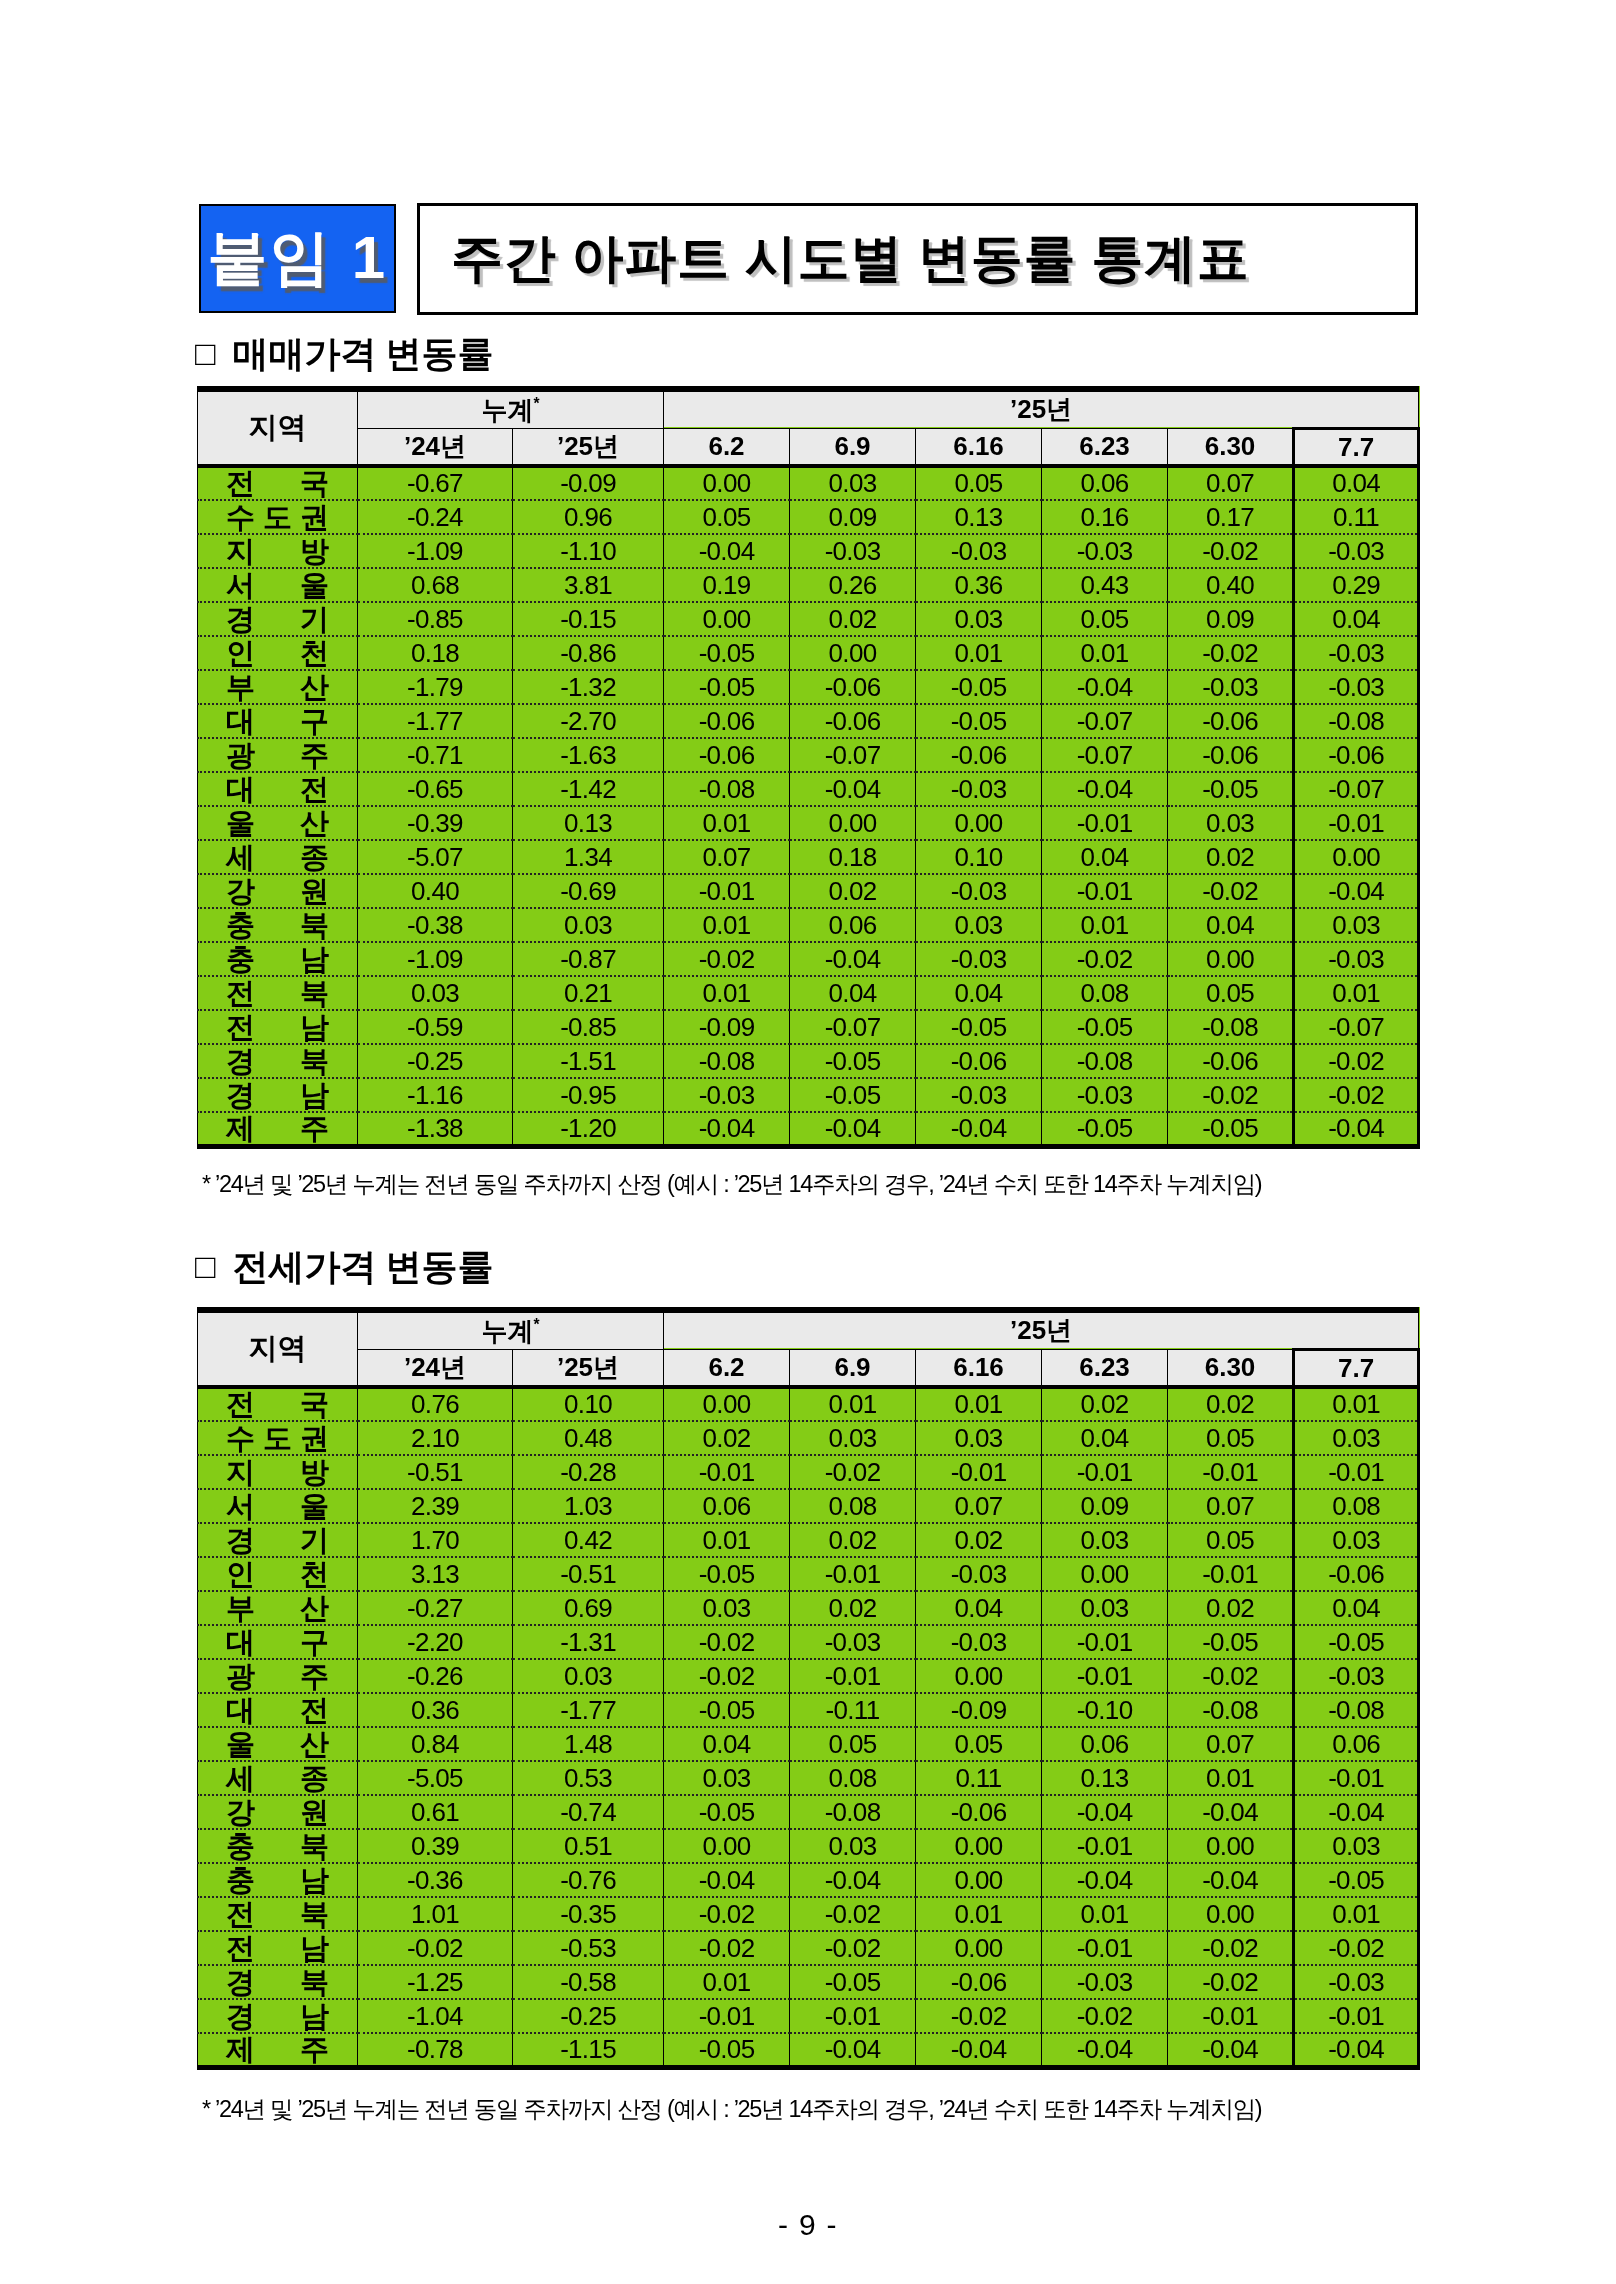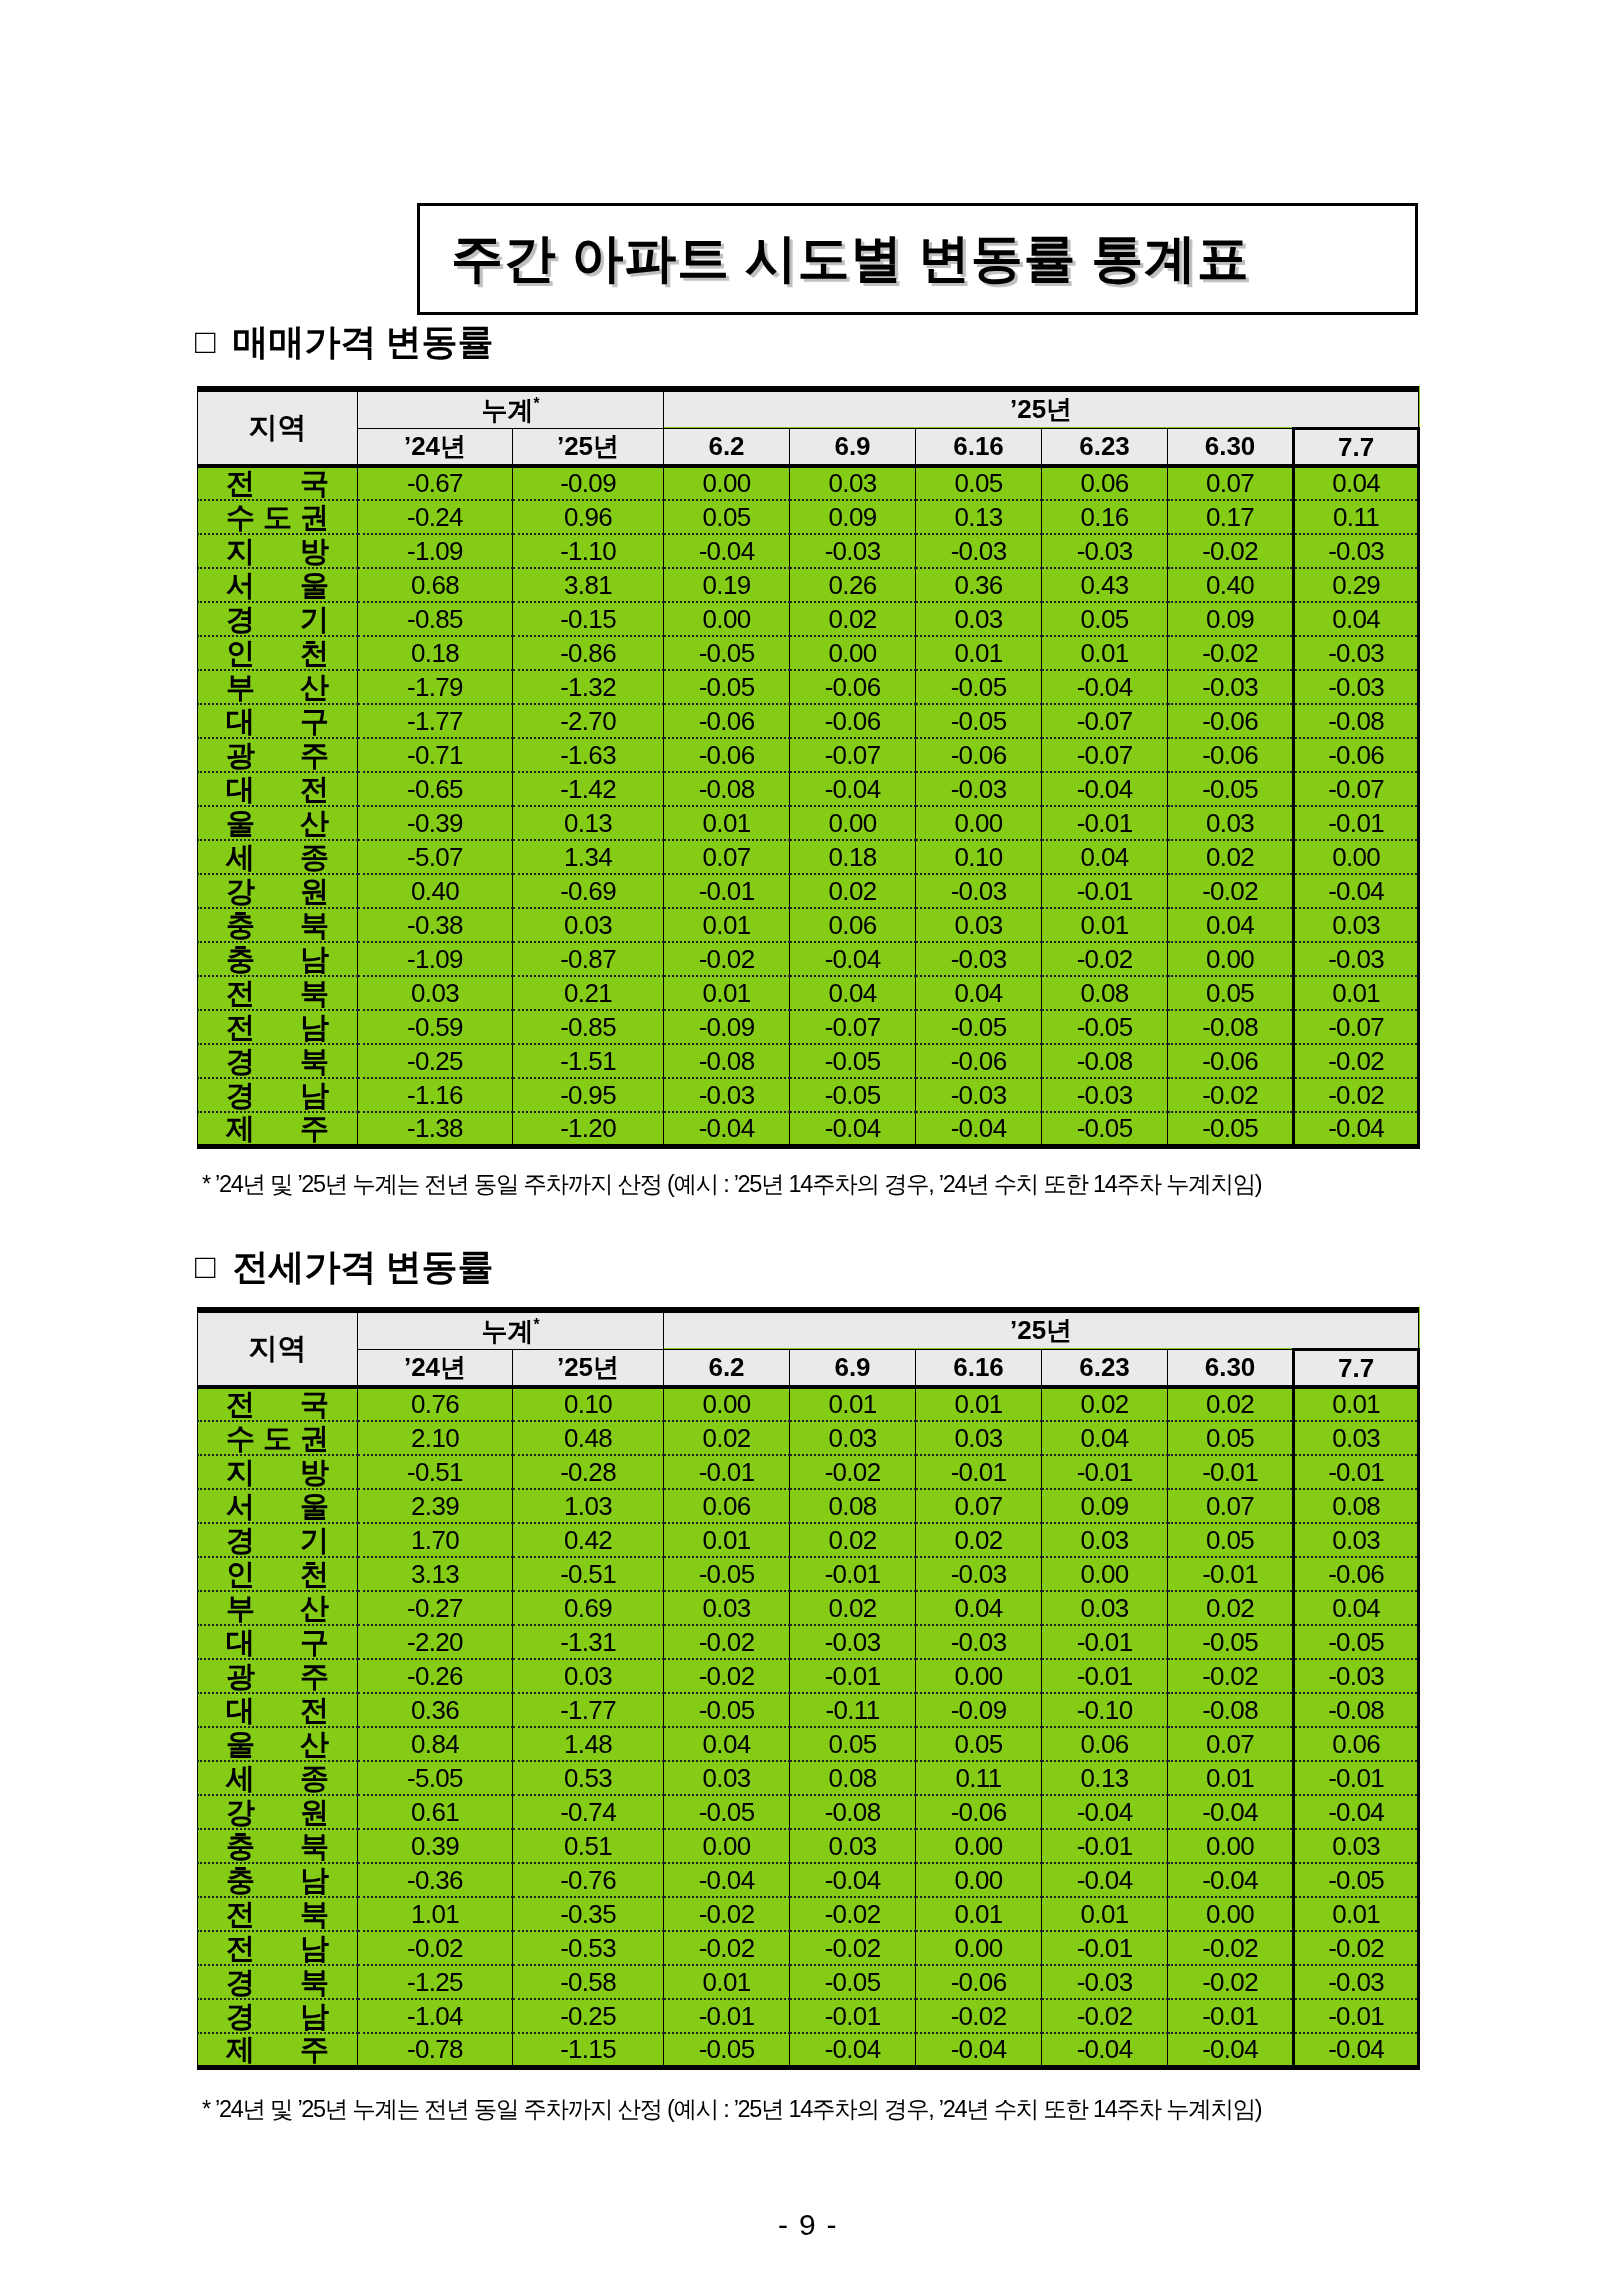--- a/index.html
+++ b/index.html
@@ -53,21 +53,21 @@
     font-weight: bold;
     font-size: 36px;
     white-space: nowrap;
   }
   .section-heading .bullet {
     display: inline-block;
     font-size: 34px;
     margin-right: 17px;
     transform: translateY(-1.3px);
   }
-  #heading-sale  { top: 318px; }
+  #heading-sale  { top: 330px; }
   #heading-jeonse{ top: 1243px; font-family: Liberation Serif, serif; }
 
   
   .stat-table {
     position: absolute;
     left: 197px;
     border-collapse: collapse;
     table-layout: fixed;
     width: 1221px;
     background: #84cc16;
@@ -150,20 +150,23 @@
     text-align: center;
     font-size: 30px;
     letter-spacing: 1.3px;
   }
 </style>
 </head>
 <body>
 
 <div class="page">
 
+  <div class="hdr-badge">
+    <span>붙임 1</span>
+  </div>
 
   <div class="hdr-titlebox">
     <span class="title-text">주간 아파트 시도별 변동률 통계표</span>
   </div>
 
   <div class="section-heading" id="heading-sale">
     <span class="bullet">□</span><span>매매가격 변동률</span>
   </div>
 
   <table class="stat-table" id="table-sale">

